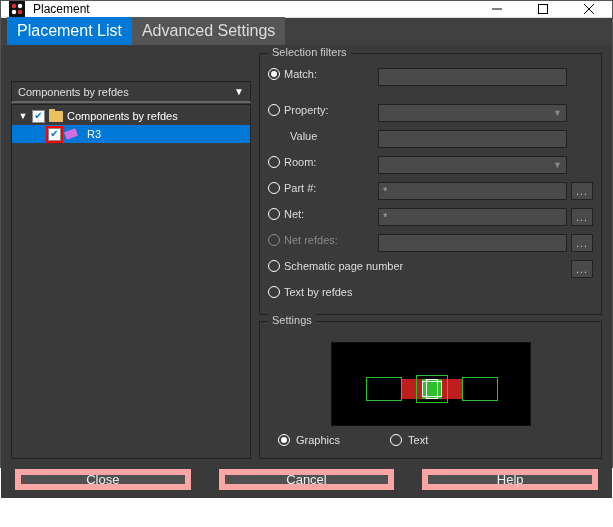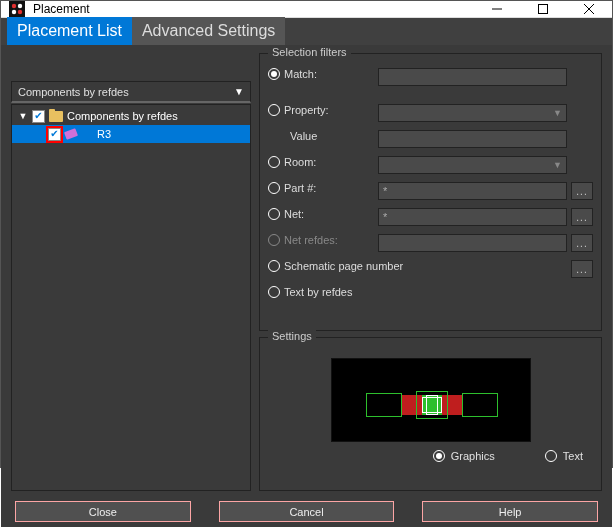--- a/index.html
+++ b/index.html
@@ -30,21 +30,21 @@
   .tree-row { display: flex; align-items: center; height: 18px; padding-left: 6px; gap: 4px; }
   .tree-row.selected { background: #0078d7; }
   .tree-toggle { width: 10px; height: 10px; color: #fff; font-size: 9px; line-height: 10px; text-align: center; }
   .chk { width: 13px; height: 13px; background: #fff; border: 1px solid #888; display: inline-flex; align-items: center; justify-content: center; font-size: 10px; color: #0078d7; line-height: 1; }
   .chk.sel-highlight { outline: 2px solid #ff0000; }
   .folder-icon { width: 14px; height: 11px; background: #e8c060; border-radius: 1px; position: relative; }
   .folder-icon::before { content: ""; position: absolute; top: -2px; left: 0; width: 6px; height: 3px; background: #e8c060; border-radius: 1px 1px 0 0; }
   .comp-icon { width: 12px; height: 8px; background: #d070d8; transform: rotate(-20deg); border-radius: 1px; }
   .tree-label { color: #fff; font-size: 11px; }
   
-  .group { border: 1px solid #222; position: relative; padding: 14px 8px 24px 8px; }
+  .group { border: 1px solid #222; position: relative; padding: 14px 8px 8px 8px; }
   .group-title { position: absolute; top: -8px; left: 8px; background: #3a3a3a; padding: 0 4px; font-size: 11px; color: #ccc; }
   
   .filters { display: flex; flex-direction: column; gap: 6px; }
   .frow { display: flex; align-items: flex-start; gap: 4px; height: 20px; }
   .radio { width: 12px; height: 12px; border-radius: 50%; border: 1.5px solid #fff; display: inline-flex; align-items: center; justify-content: center; flex-shrink: 0; }
   .radio.checked::after { content: ""; width: 6px; height: 6px; border-radius: 50%; background: #fff; }
   .radio.disabled { border-color: #888; }
   .frow .lbl { width: 90px; color: #ddd; flex-shrink: 0; }
   .frow .lbl.dis { color: #888; }
   .frow .lbl.indent { padding-left: 22px; width: 106px; }
@@ -54,25 +54,25 @@
   .more { width: 22px; height: 18px; background: #4a4a4a; border: 1px solid #222; color: #ccc; display: flex; align-items: center; justify-content: center; font-size: 10px; letter-spacing: 1px; flex-shrink: 0; }
   .rspacer { width: 22px; flex-shrink: 0; }
   
   .quickview { flex-shrink: 0; }
   .qv-canvas { width: 200px; height: 84px; background: #000; margin: 6px auto 8px auto; border: 1px solid #111; position: relative; }
   .qv-base { position: absolute; top: 32px; left: 34px; width: 132px; height: 28px; }
   .qv-outline { position: absolute; border: 1px solid #2dbf2d; }
   .qv-red { position: absolute; background: #bf1e1e; }
   .qv-green { position: absolute; background: #2dbf2d; }
   .qv-white { position: absolute; border: 1.5px solid #fff; }
-  .qv-opts { display: flex; justify-content: flex-end; gap: 50px; padding: 0 10px 4px 10px; }
+  .qv-opts { display: flex; justify-content: flex-start; gap: 50px; padding: 0 10px 4px 10px; }
   .qv-opt { display: flex; align-items: center; gap: 6px; }
   
   .btn-bar { display: flex; gap: 28px; padding: 10px 14px 8px 14px; background: #3a3a3a; }
-  .btn { flex: 1; height: 21px; background: #505050; border: 1px solid #fca5a5; color: #eee; font-size: 11px; display: flex; align-items: center; justify-content: center; }
+  .btn { flex: 1; height: 21px; background: #505050; border: 6px solid #fca5a5; color: #eee; font-size: 13px; display: flex; align-items: center; justify-content: center; }
 </style>
 </head>
 <body>
 
 <div class="window">
 
   <div class="titlebar">
     <span class="app-icon">
       <svg width="16" height="16" viewBox="0 0 16 16">
           <rect width="16" height="16" fill="#111"></rect>
@@ -120,21 +120,21 @@
         <div class="tree">
           <div class="tree-row">
             <span class="tree-toggle">▼</span>
             <span class="chk">✔</span>
             <span class="folder-icon"></span>
             <span class="tree-label">Components by refdes</span>
           </div>
           <div class="tree-row selected" style="padding-left:36px;">
             <span class="chk sel-highlight">✔</span>
             <span class="comp-icon"></span>
-            <span class="tree-label" style="margin-left:16px;">R3</span>
+            <span class="tree-label" style="margin-left:6px;">R3</span>
           </div>
         </div>
       </div>
 
       <div class="right">
 
         <div class="group">
           <div class="group-title">Selection filters</div>
           <div class="filters">
             <div class="frow">

